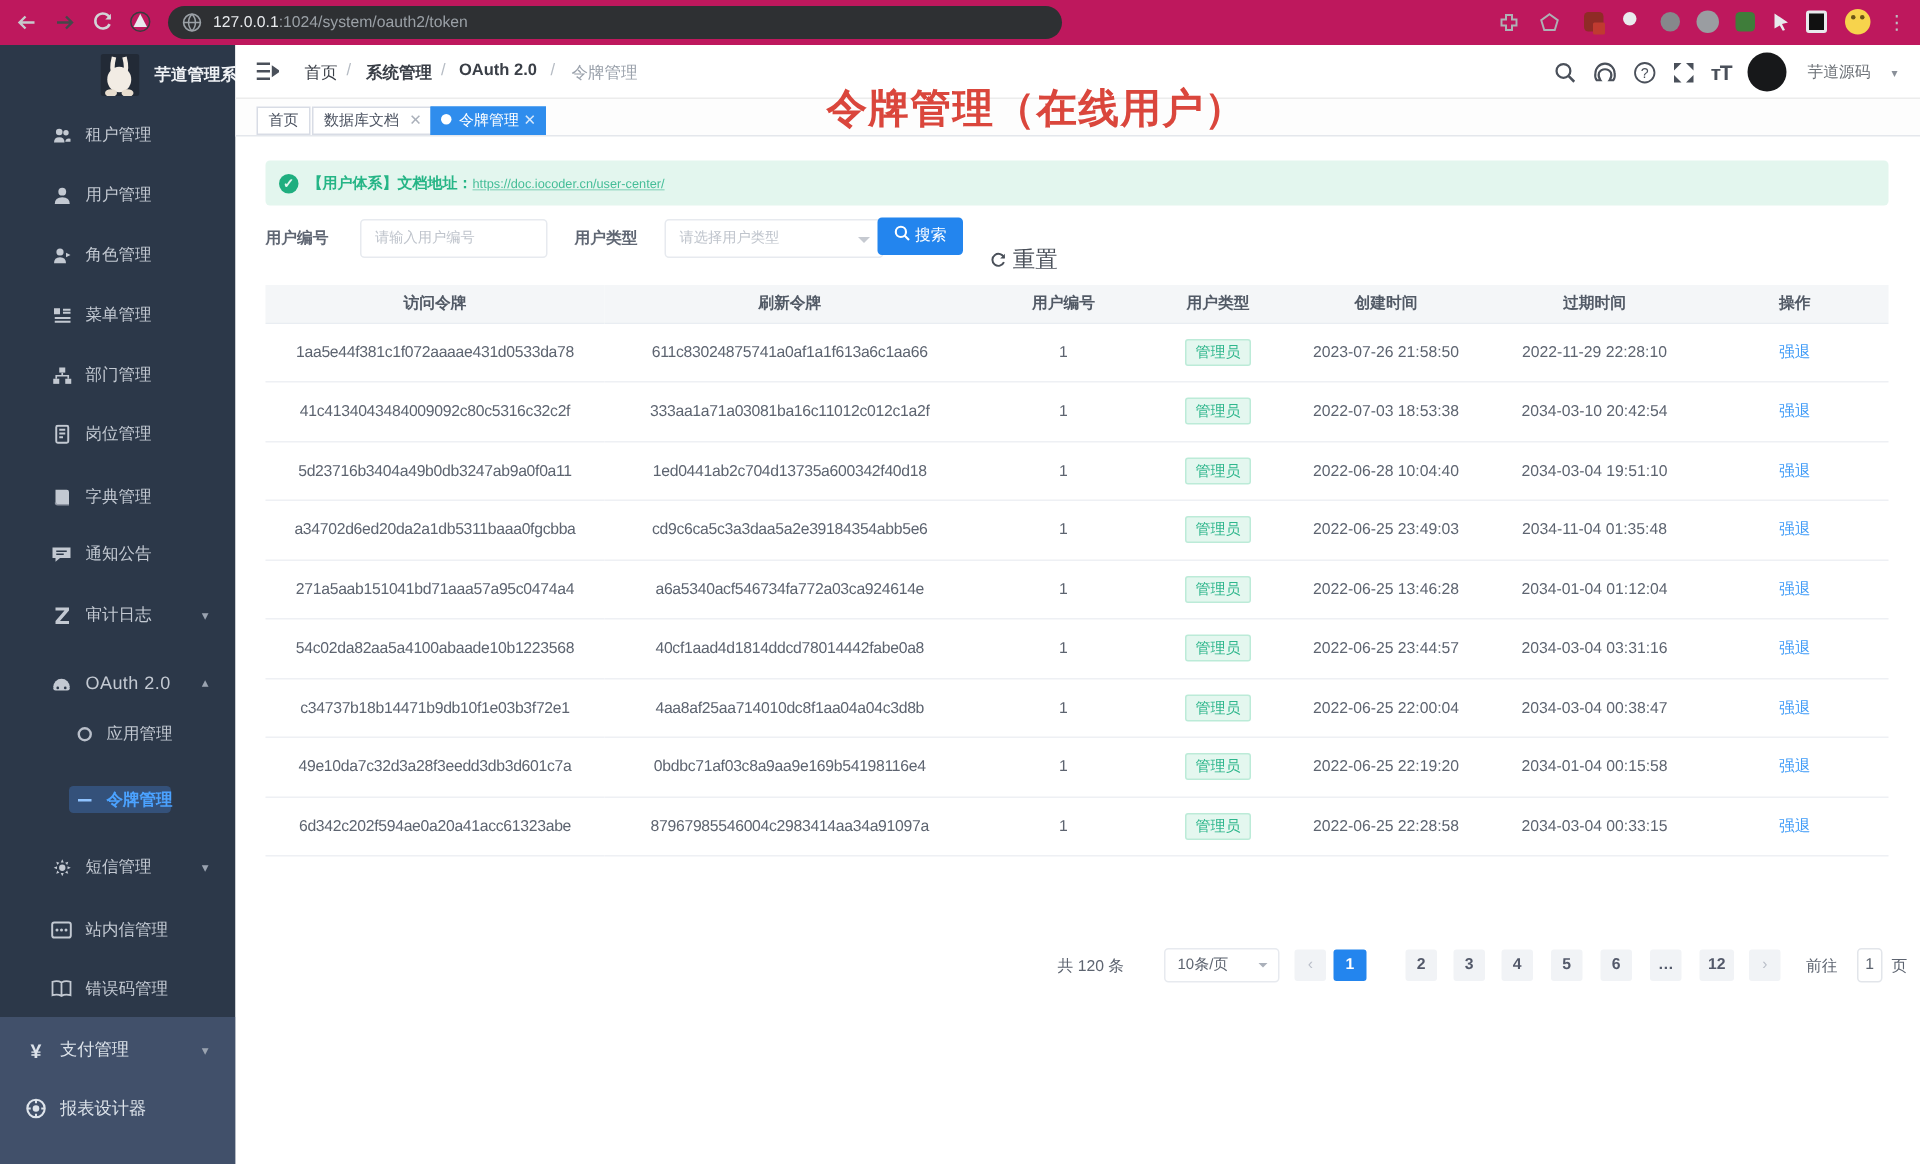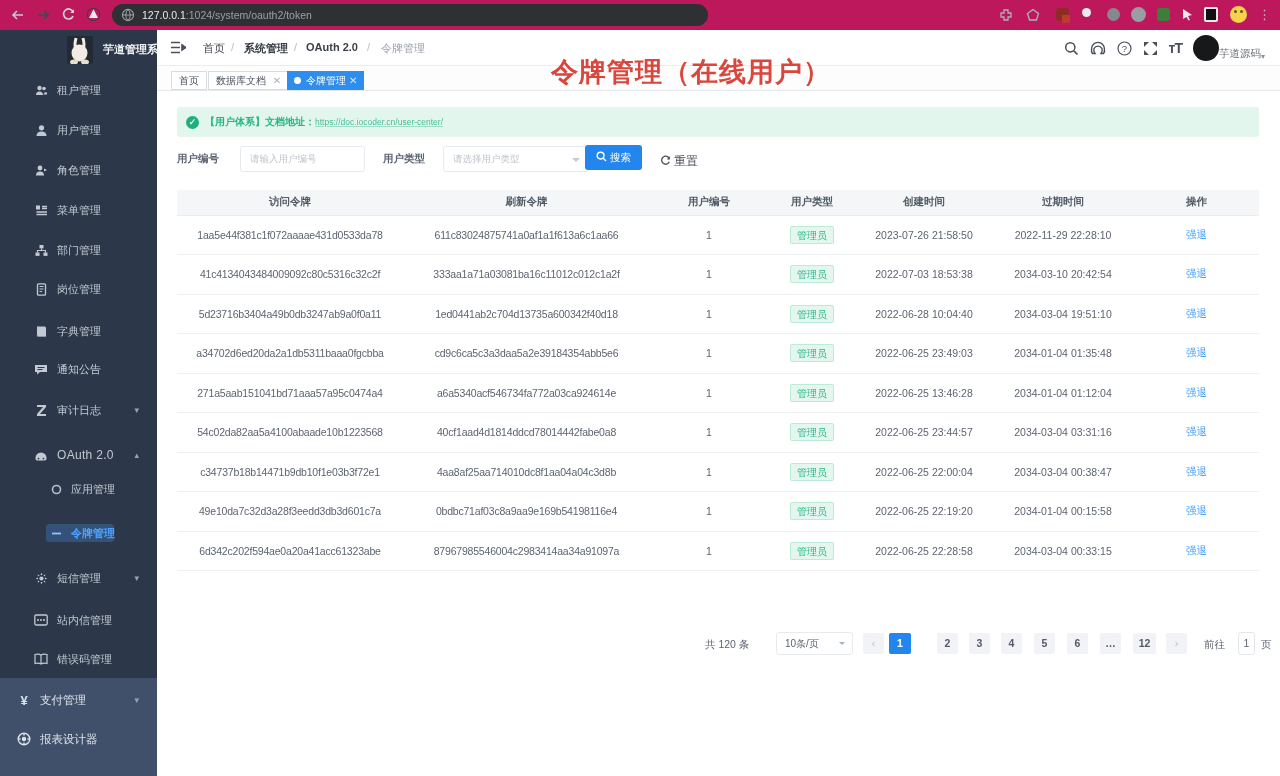--- a/index.html
+++ b/index.html
@@ -51,21 +51,21 @@
 #alert { position:absolute; left:20px; top:77px; width:1082px; height:30px; background:#e3f6ee; border-radius:3px; font-size:10px; line-height:30px; color:#25b586; }
 #alert b { margin-left:28px; font-weight:bold; }
 #alert .lnk { color:#44bd97; font-size:8.5px; text-decoration:underline; text-decoration-color:#9fdcc8; }
 .alert-ic { position:absolute; left:9px; top:9px; width:13px; height:13px; border-radius:50%; background:#1fae7f; color:#e3f6ee; font-size:9px; line-height:13px; text-align:center; font-weight:bold;}
 
 #form { position:absolute; left:0px; top:115px; width:1123px; height:30px; font-size:10.5px; color:#5b6270; }
 .flabel { position:absolute; top:7px; font-weight:bold; color:#5f6673; }
 .finput { position:absolute; top:1px; height:26px; border:1px solid #e7eaef; border-radius:3px; background:#fff; font-size:9.5px; color:#bfc4cc; line-height:24px; padding-left:9px; }
 .fsel::after { content:""; position:absolute; right:8px; top:11px; border:4px solid transparent; border-top-color:#c6cad1; }
 #btn-search { position:absolute; left:428px; top:0px; width:57px; height:25px; background:#2385ee; border-radius:3px; color:#fff; font-size:10.5px; text-align:center; line-height:25px; }
-#btn-reset { position:absolute; left:503px; top:4px; width:60px; height:25px; color:#4a505a; font-size:12px; line-height:25px;font-family:Liberation Serif, serif; }
+#btn-reset { position:absolute; left:503px; top:16px; width:60px; height:25px; color:#4a505a; font-size:15px; line-height:25px; }
 
 
 #table { position:absolute; left:20px; top:160px; width:1082px; font-size:10.5px; color:#5d6470; }
 #table table { border-collapse:collapse; width:1082px; table-layout:fixed; }
 #table th { background:#f4f6f8; font-weight:bold; color:#525a66; font-size:10.5px; height:25px; border-bottom:1px solid #e9edf2; padding:0; text-align:center;}
 #table td { height:39.5px; border-bottom:1px solid #eef0f4; text-align:center; padding:0; white-space:nowrap; overflow:hidden; }
 .tk { font-size:10.5px; color:#5d6470; letter-spacing:-0.2px;}
 .tag-g { display:inline-block; height:18px; line-height:17px; padding:0 6px; background:#e4f7ef; border:1px solid #bcebd8; border-radius:2px; color:#2eb68c; font-size:10px; }
 .op { color:#3f9bf7; font-size:10.5px; }
 
@@ -317,21 +317,21 @@
           <text x="7.5" y="10.7" font-size="9.5" text-anchor="middle" fill="#4a505a" font-family="Liberation Sans">?</text>
         </svg>
       <svg width="15" height="15" viewBox="0 0 15 15">
           <path d="M1 1 L6 1 L1 6 Z" fill="#4a505a"></path>
           <path d="M14 1 L14 6 L9 1 Z" fill="#4a505a"></path>
           <path d="M1 14 L1 9 L6 14 Z" fill="#4a505a"></path>
           <path d="M14 14 L9 14 L14 9 Z" fill="#4a505a"></path>
           <path d="M4.5 4.5 L10.5 10.5 M10.5 4.5 L4.5 10.5" stroke="#fff" stroke-width="2.2"></path>
         </svg>
       <span style="font-size:14px;font-weight:bold;color:#4a505a;letter-spacing:-1px">ᴛT</span>
-      <span style="display:flex;align-items:flex-end;gap:0">
+      <span style="display:flex;align-items:center;gap:14px">
           <span id="avatar"></span>
           <span id="uname">芋道源码</span>
           <span style="color:#8a9099;font-size:8px">▾</span>
         </span>
     </div>
   </div>
   <div id="tags">
     <span class="tag" style="left:14px">首页</span>
     <span class="tag" style="left:51px">数据库文档 <span class="x">✕</span></span>
     <span class="tag on" style="left:130px"><span class="dot"></span>令牌管理<span class="x" style="margin-left:3px">✕</span></span>
@@ -398,21 +398,21 @@
             <td>2022-06-28 10:04:40</td>
             <td>2034-03-04 19:51:10</td>
             <td class="op">强退</td>
           </tr>
     <tr>
             <td class="tk">a34702d6ed20da2a1db5311baaa0fgcbba</td>
             <td class="tk">cd9c6ca5c3a3daa5a2e39184354abb5e6</td>
             <td>1</td>
             <td><span class="tag-g">管理员</span></td>
             <td>2022-06-25 23:49:03</td>
-            <td>2034-01-04 01:35:48</td>
+            <td>2034-11-04 01:35:48</td>
             <td class="op">强退</td>
           </tr>
     <tr>
             <td class="tk">271a5aab151041bd71aaa57a95c0474a4</td>
             <td class="tk">a6a5340acf546734fa772a03ca924614e</td>
             <td>1</td>
             <td><span class="tag-g">管理员</span></td>
             <td>2022-06-25 13:46:28</td>
             <td>2034-01-04 01:12:04</td>
             <td class="op">强退</td>

